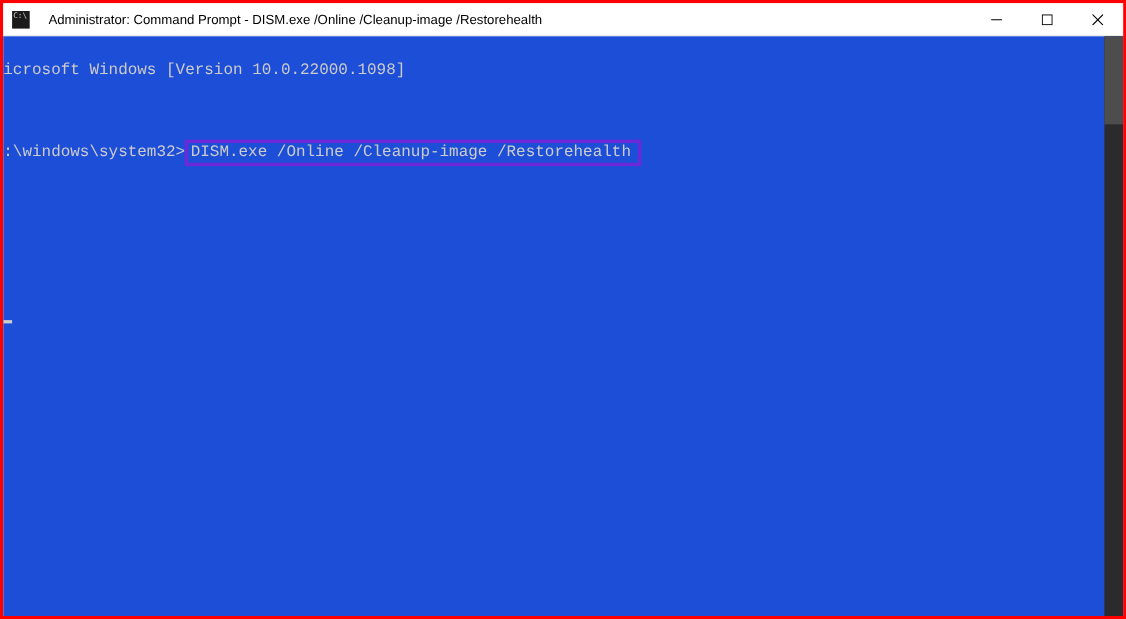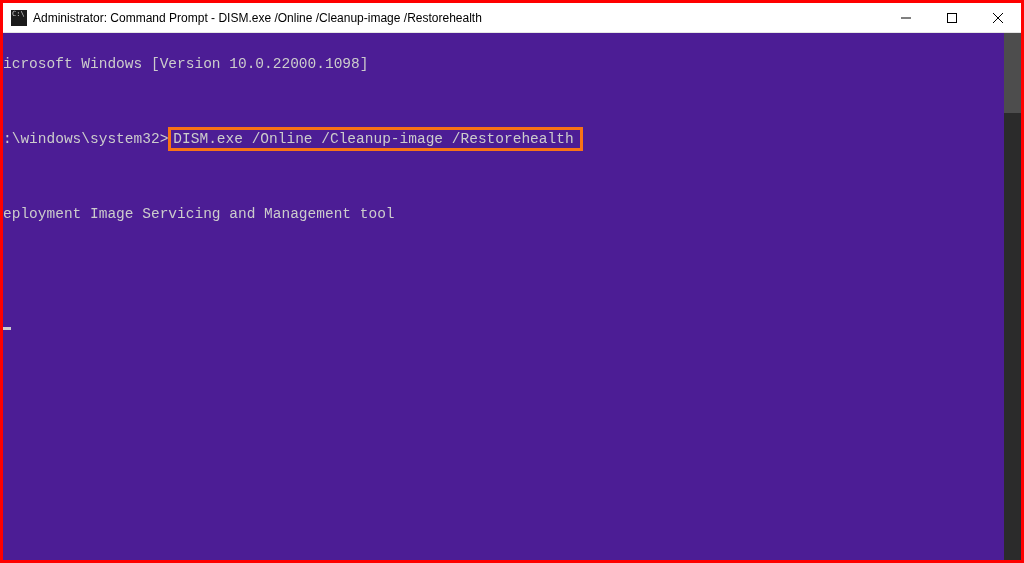--- a/index.html
+++ b/index.html
@@ -44,56 +44,57 @@
       position: absolute;
       top: 1px;
       left: 1px;
       font-family: Consolas, monospace;
       line-height: 7px;
     }
     .titlebar-text {
       flex: 1;
       white-space: nowrap;
       overflow: hidden;
+      margin-left: 11px;
     }
     .window-controls {
       display: flex;
       height: 100%;
     }
     .window-control {
       width: 46px;
       height: 100%;
       display: flex;
       align-items: center;
       justify-content: center;
       color: #000;
       font-family: 'Segoe UI', sans-serif;
     }
     .window-control svg { width: 10px; height: 10px; stroke: #000; stroke-width: 1; fill: none; }
     .console-area {
       flex: 1;
-      background: #4c1d95;
+      background: #1d4ed8;
       position: relative;
       overflow: hidden;
     }
     .console-content {
       position: absolute;
       top: 4px;
       left: 0;
       right: 0;
       color: #cccccc;
       font-family: Consolas, 'Courier New', monospace;
       font-size: 14.5px;
       line-height: 18px;
       white-space: pre;
     }
     .console-line { padding-left: 0; }
     .highlight-box {
       display: inline-block;
-      border: 3px solid #f97316;
+      border: 3px solid #6d28d9;
       padding: 2px 6px 2px 2px;
       line-height: 14px;
       vertical-align: baseline;
     }
     .cursor {
       display: inline-block;
       width: 8px;
       height: 3px;
       background: #cccccc;
       vertical-align: bottom;
@@ -143,21 +144,20 @@
       </div>
     </div>
   </div>
 
   <div class="console-area">
     <div class="console-content">
 <div class="console-line"><span>icrosoft Windows [Version 10.0.22000.1098]</span></div>
 <div class="console-line"> </div>
 <div class="console-line"><span>:\windows\system32&gt;</span><span class="highlight-box"><span>DISM.exe /Online /Cleanup-image /Restorehealth</span></span></div>
 <div class="console-line"> </div>
-<div class="console-line"><span>eployment Image Servicing and Management tool</span></div>
 <div class="console-line"> </div>
 <div class="console-line"> </div>
 <div class="console-line"><span class="cursor"></span></div>
     </div>
     <div class="scrollbar">
       <div class="scrollbar-thumb"></div>
     </div>
   </div>
 
 </div>

